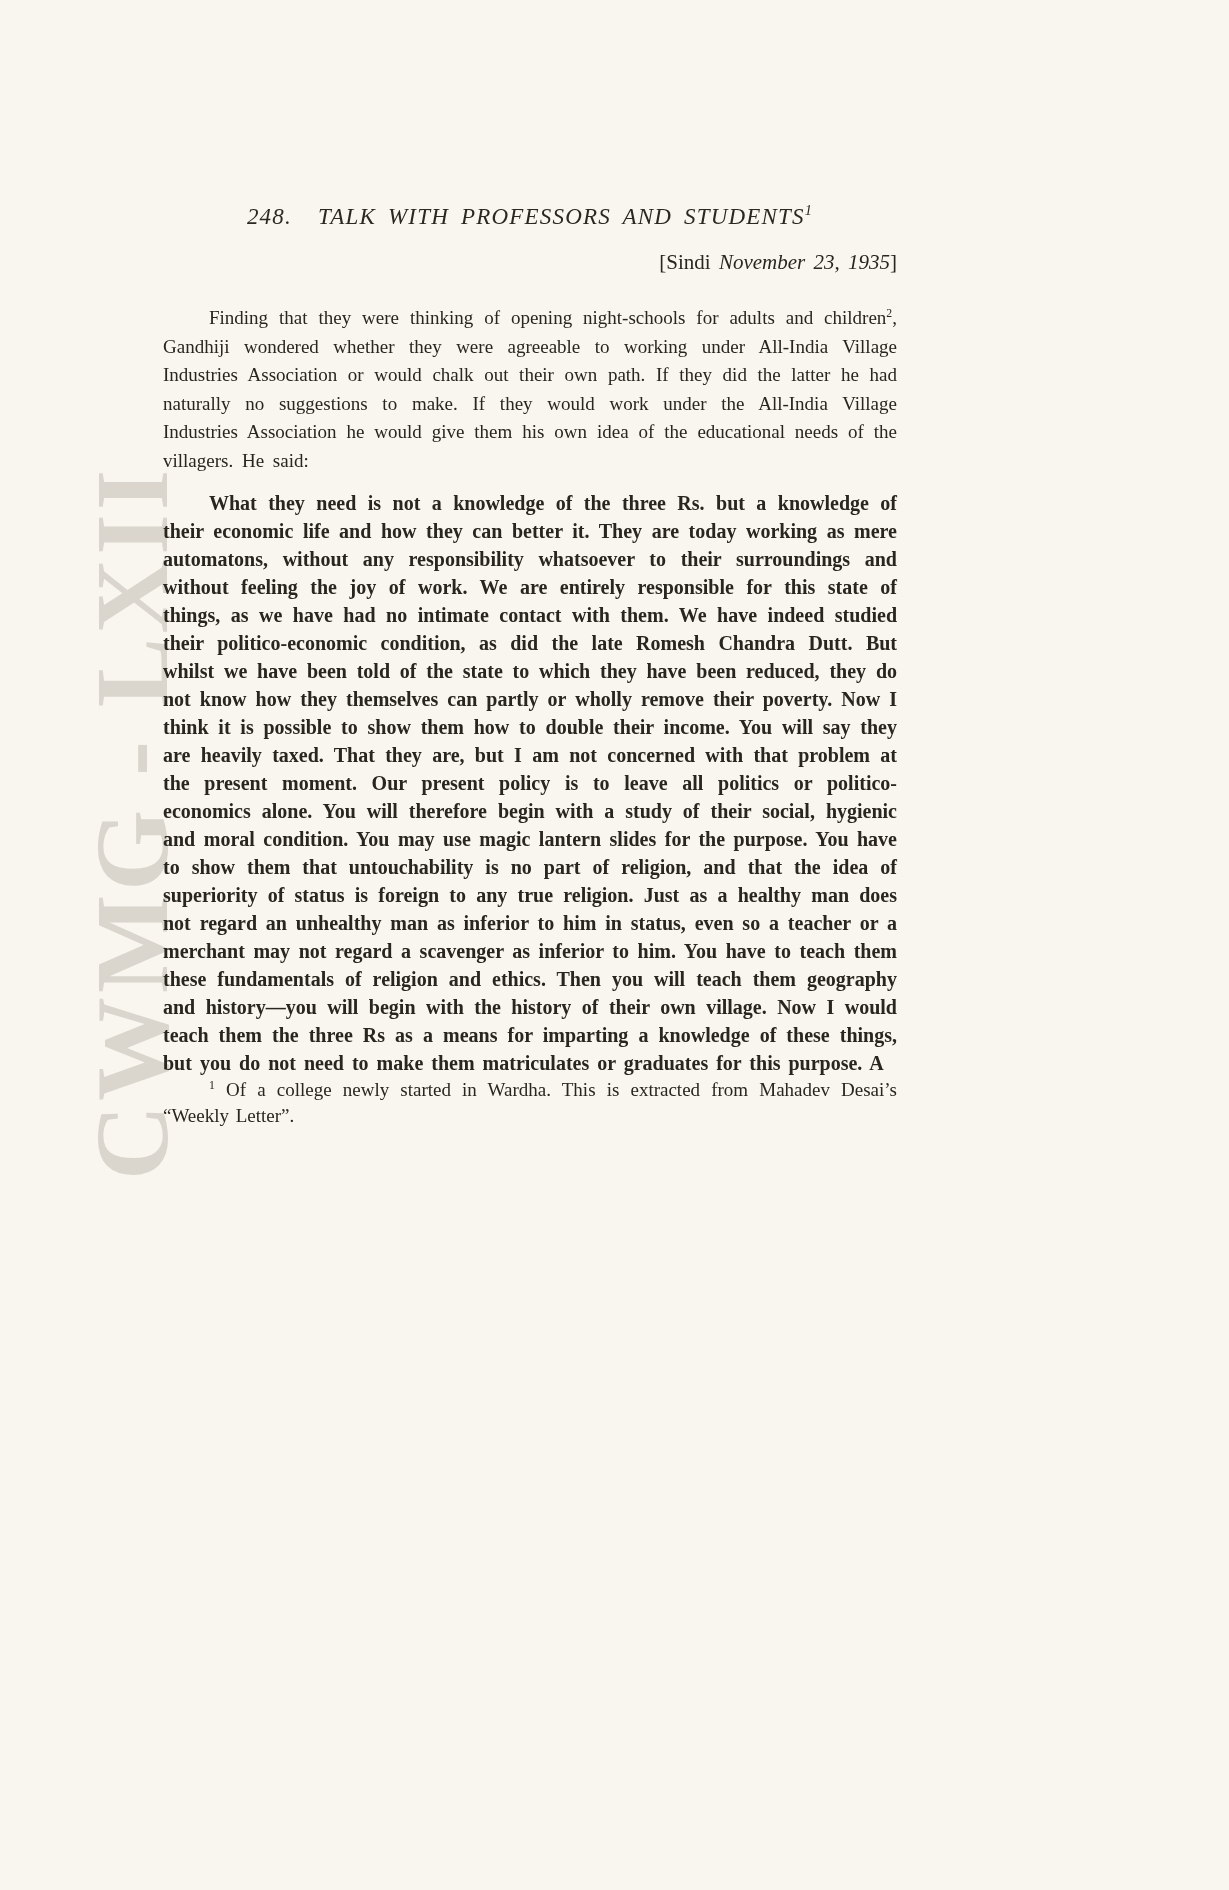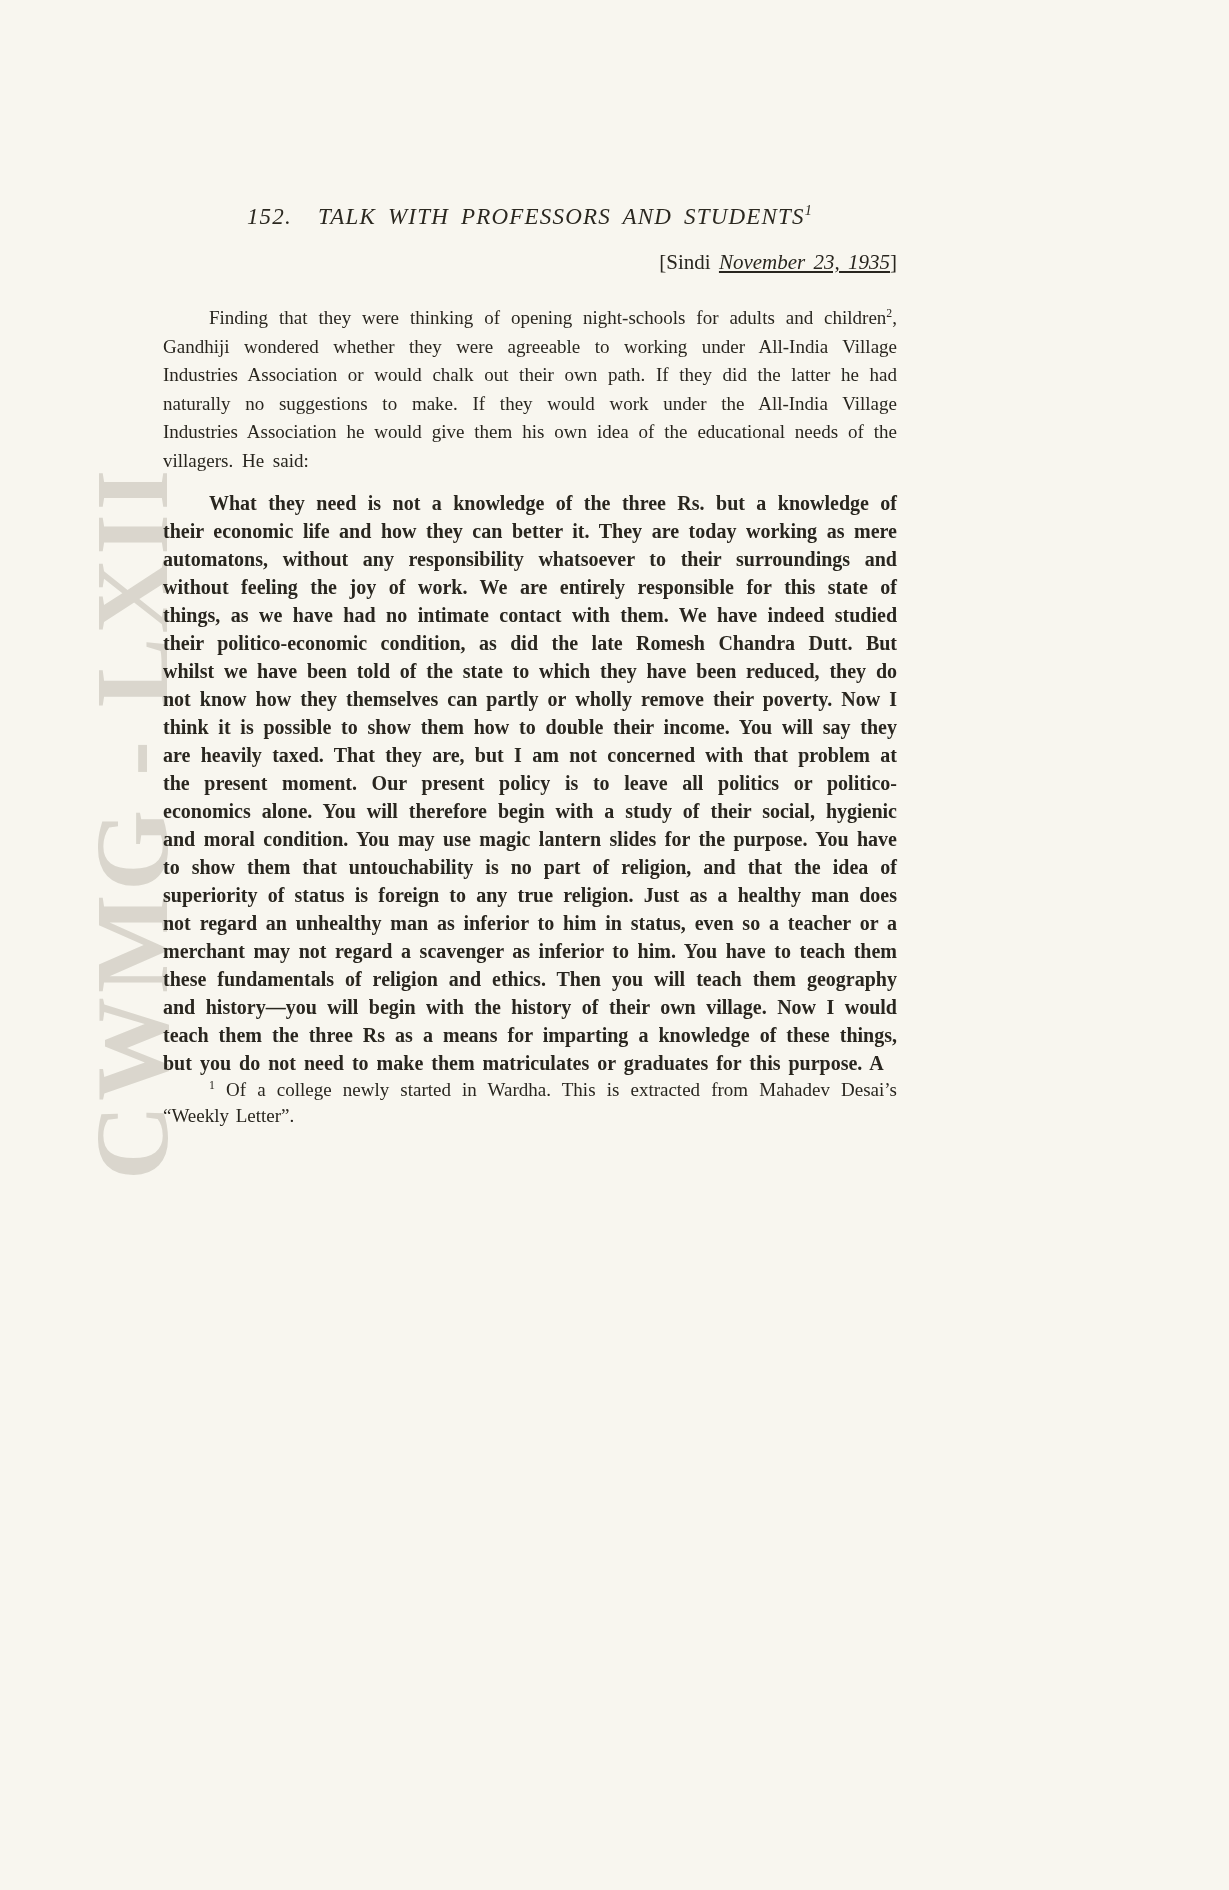--- a/index.html
+++ b/index.html
@@ -58,21 +58,20 @@
     line-height: 0;
   }
   .dateline {
     margin: 20px 0 0 0;
     font-size: 21px;
     text-align: right;
     word-spacing: 3px;
   }
   .dateline em {
     font-style: italic;
-    text-decoration: underline;
   }
   .preamble {
     margin: 29px 0 0 0;
     font-size: 19px;
     line-height: 28.5px;
     text-align: justify;
     text-indent: 46px;
     word-spacing: 4px;
   }
   .body-para {
@@ -102,21 +101,21 @@
 </style>
 </head>
 <body>
 
 <div class="page">
 
   <div class="watermark">CWMG - LXII</div>
 
   <div class="content">
 
-    <h1 class="heading"><span>152.</span><span class="num-gap"></span><span>TALK WITH PROFESSORS AND STUDENTS</span><sup>1</sup></h1>
+    <h1 class="heading"><span>248.</span><span class="num-gap"></span><span>TALK WITH PROFESSORS AND STUDENTS</span><sup>1</sup></h1>
 
     <p class="dateline"><span>[Sindi </span><em>November 23, 1935</em><span>]</span></p>
 
     <p class="preamble"><span>Finding that they were thinking of opening night-schools for adults and children</span><sup>2</sup><span>, Gandhiji wondered whether they were agreeable to working under All-India Village Industries Association or would chalk out their own path. If they did the latter he had naturally no suggestions to make. If they would work under the All-India Village Industries Association he would give them his own idea of the educational needs of the villagers. He said:</span></p>
 
     <p class="body-para">What they need is not a knowledge of the three Rs. but a knowledge of their economic life and how they can better it. They are today working as mere automatons, without any responsibility whatsoever to their surroundings and without feeling the joy of work. We are entirely responsible for this state of things, as we have had no intimate contact with them. We have indeed studied their politico-economic condition, as did the late Romesh Chandra Dutt. But whilst we have been told of the state to which they have been reduced, they do not know how they themselves can partly or wholly remove their poverty. Now I think it is possible to show them how to double their income. You will say they are heavily taxed. That they are, but I am not concerned with that problem at the present moment. Our present policy is to leave all politics or politico-economics alone. You will therefore begin with a study of their social, hygienic and moral condition. You may use magic lantern slides for the purpose. You have to show them that untouchability is no part of religion, and that the idea of superiority of status is foreign to any true religion. Just as a healthy man does not regard an unhealthy man as inferior to him in status, even so a teacher or a merchant may not regard a scavenger as inferior to him. You have to teach them these fundamentals of religion and ethics. Then you will teach them geography and history—you will begin with the history of their own village. Now I would teach them the three Rs as a means for imparting a knowledge of these things, but you do not need to make them matriculates or graduates for this purpose. A</p>
 
     <div class="footnotes">
       <p class="footnote"><sup>1</sup><span> Of a college newly started in Wardha. This is extracted from Mahadev Desai’s “Weekly Letter”.</span></p>
     </div>

